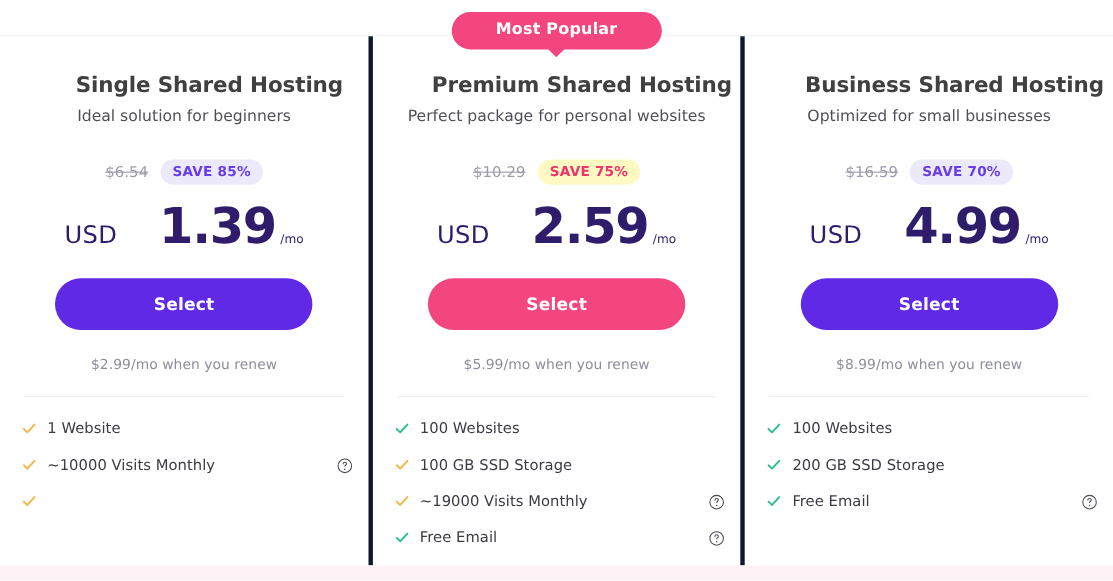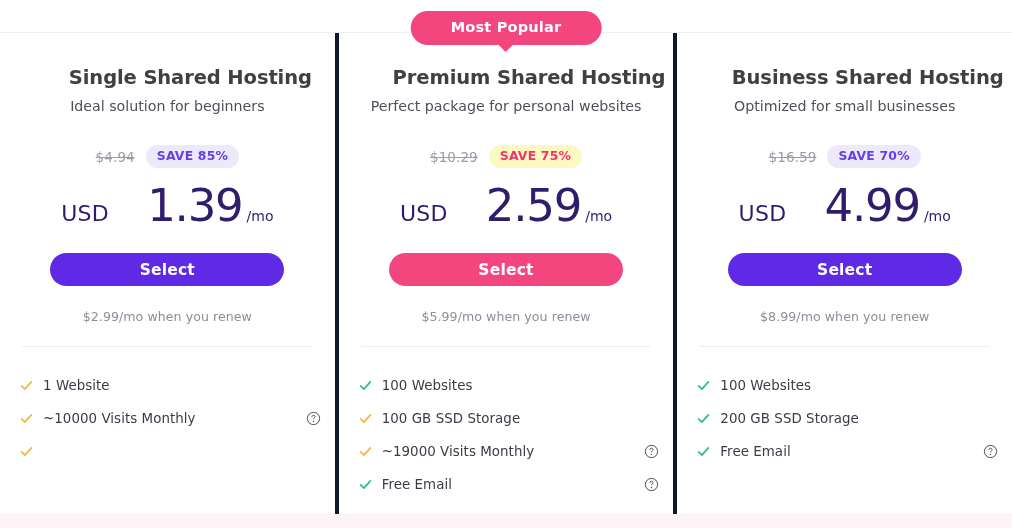--- a/index.html
+++ b/index.html
@@ -140,38 +140,38 @@
     color: #2f1c6a;
   }
   .price-cur {
     font-size: 22px;
     font-weight: 500;
     letter-spacing: .3px;
     margin-right: 7px;
   }
   .price-main {
     font-size: 45px;
-    font-weight: normal;
+    font-weight: bold;
     letter-spacing: -1.2px;
     line-height: 1;
     margin-left: 31px;
   }
   .price-per {
-    font-size: 14px;
+    font-size: 11px;
     font-weight: 400;
     margin-left: 4px;
     color: #2f1c6a;
     text-align: center;
   }
 
   
   .select-wrap { display: flex; justify-content: center; margin-top: 25px; }
   .select-btn {
     width: 234px;
-    height: 33px;
+    height: 47px;
     border: none;
     border-radius: 26px;
     color: #ffffff;
     font-size: 15.5px;
     font-weight: bold;
     font-family: inherit;
     letter-spacing: .2px;
     cursor: pointer;
   }
   .select-btn.purple { background: #5f29e6; }
@@ -193,21 +193,20 @@
   }
 
   
   .features {
     list-style: none;
     margin-top: 22px;
     padding: 0 14px 0 20px;
   }
   .feature {
     display: flex;
-    align-items: center;
     height: 33px;
     font-size: 13.4px;
     color: #3b3b47;
     letter-spacing: .05px;
   }
   .check {
     flex: 0 0 auto;
     width: 13px;
     height: 13px;
     margin-right: 10px;
@@ -228,21 +227,21 @@
 
 <div class="page">
 
   <div class="top-band"></div>
 
   <div class="cards">
       <div class="card">
         <div class="plan-title">Single Shared Hosting</div>
         <div class="plan-sub">Ideal solution for beginners</div>
         <div class="save-row">
-          <span class="old-price">$4.94</span>
+          <span class="old-price">$6.54</span>
           <span class="save-badge purple">SAVE 85%</span>
         </div>
         <div class="price-row">
           <span class="price-cur">USD</span>
           <span class="price-main">1.39</span>
           <span class="price-per">/mo</span>
         </div>
         <div class="select-wrap">
           <button class="select-btn purple">Select</button>
         </div>

